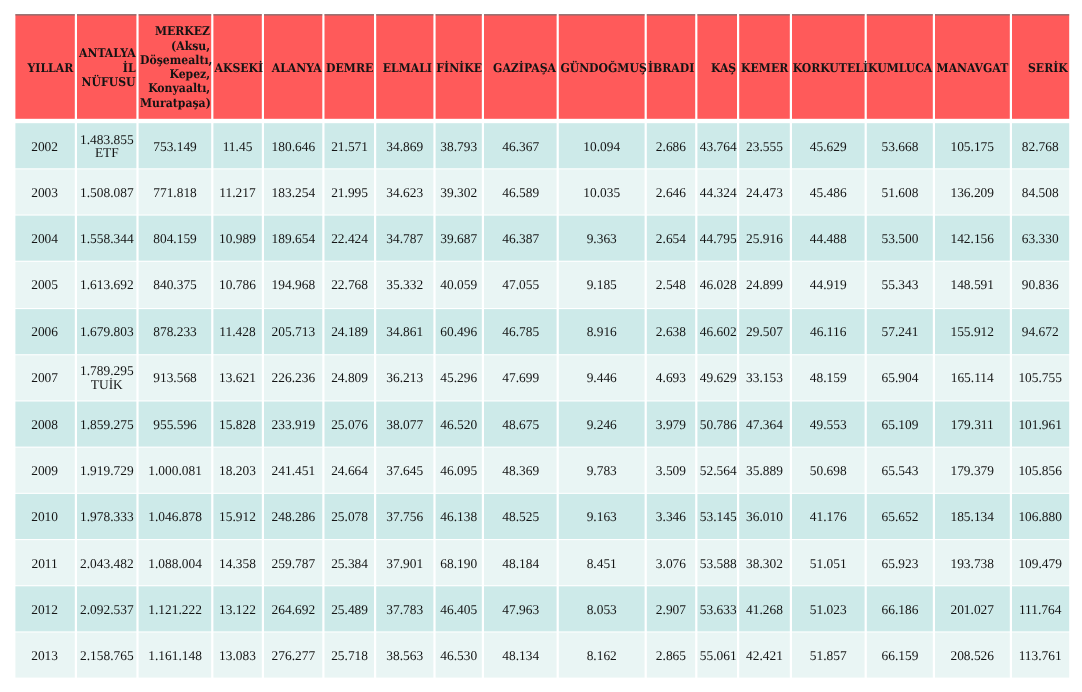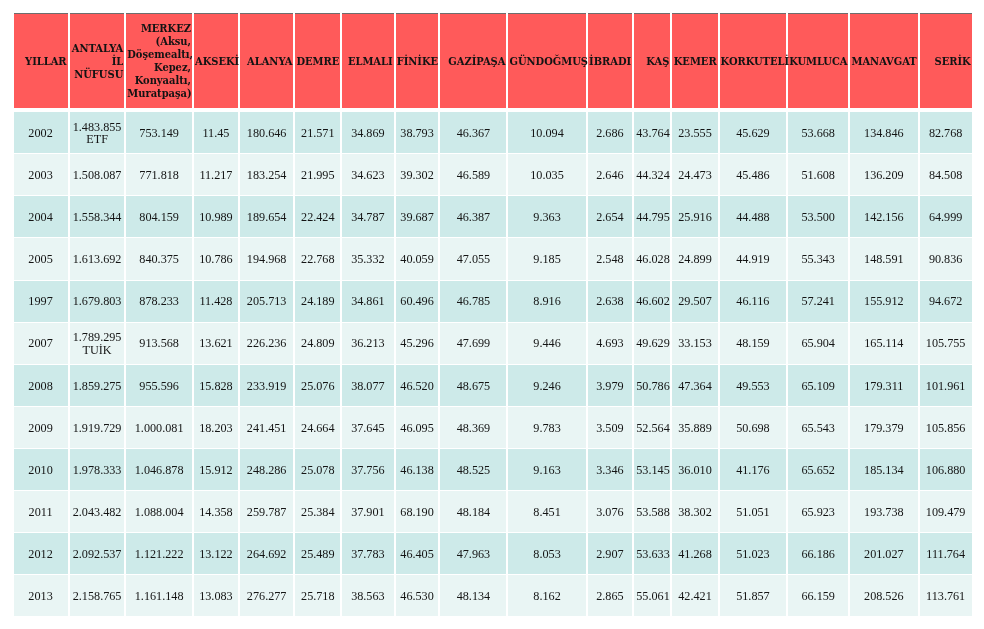--- a/index.html
+++ b/index.html
@@ -137,21 +137,21 @@
 <td class="cell">21.571</td>
 <td class="cell">34.869</td>
 <td class="cell">38.793</td>
 <td class="cell">46.367</td>
 <td class="cell">10.094</td>
 <td class="cell">2.686</td>
 <td class="cell">43.764</td>
 <td class="cell">23.555</td>
 <td class="cell">45.629</td>
 <td class="cell">53.668</td>
-<td class="cell">134.846</td>
+<td class="cell">105.175</td>
 <td class="cell">82.768</td>
 </tr>
 <tr class="r-even">
 <td class="cell">2003</td>
 <td class="cell c-antalya">
             <span>1.508.087</span>
           </td>
 <td class="cell">771.818</td>
 <td class="cell">11.217</td>
 <td class="cell">183.254</td>
@@ -180,21 +180,21 @@
 <td class="cell">34.787</td>
 <td class="cell">39.687</td>
 <td class="cell">46.387</td>
 <td class="cell">9.363</td>
 <td class="cell">2.654</td>
 <td class="cell">44.795</td>
 <td class="cell">25.916</td>
 <td class="cell">44.488</td>
 <td class="cell">53.500</td>
 <td class="cell">142.156</td>
-<td class="cell">64.999</td>
+<td class="cell">63.330</td>
 </tr>
 <tr class="r-even">
 <td class="cell">2005</td>
 <td class="cell c-antalya">
             <span>1.613.692</span>
           </td>
 <td class="cell">840.375</td>
 <td class="cell">10.786</td>
 <td class="cell">194.968</td>
 <td class="cell">22.768</td>
@@ -204,21 +204,21 @@
 <td class="cell">9.185</td>
 <td class="cell">2.548</td>
 <td class="cell">46.028</td>
 <td class="cell">24.899</td>
 <td class="cell">44.919</td>
 <td class="cell">55.343</td>
 <td class="cell">148.591</td>
 <td class="cell">90.836</td>
 </tr>
 <tr class="r-odd">
-<td class="cell">1997</td>
+<td class="cell">2006</td>
 <td class="cell c-antalya">
             <span>1.679.803</span>
           </td>
 <td class="cell">878.233</td>
 <td class="cell">11.428</td>
 <td class="cell">205.713</td>
 <td class="cell">24.189</td>
 <td class="cell">34.861</td>
 <td class="cell">60.496</td>
 <td class="cell">46.785</td>

